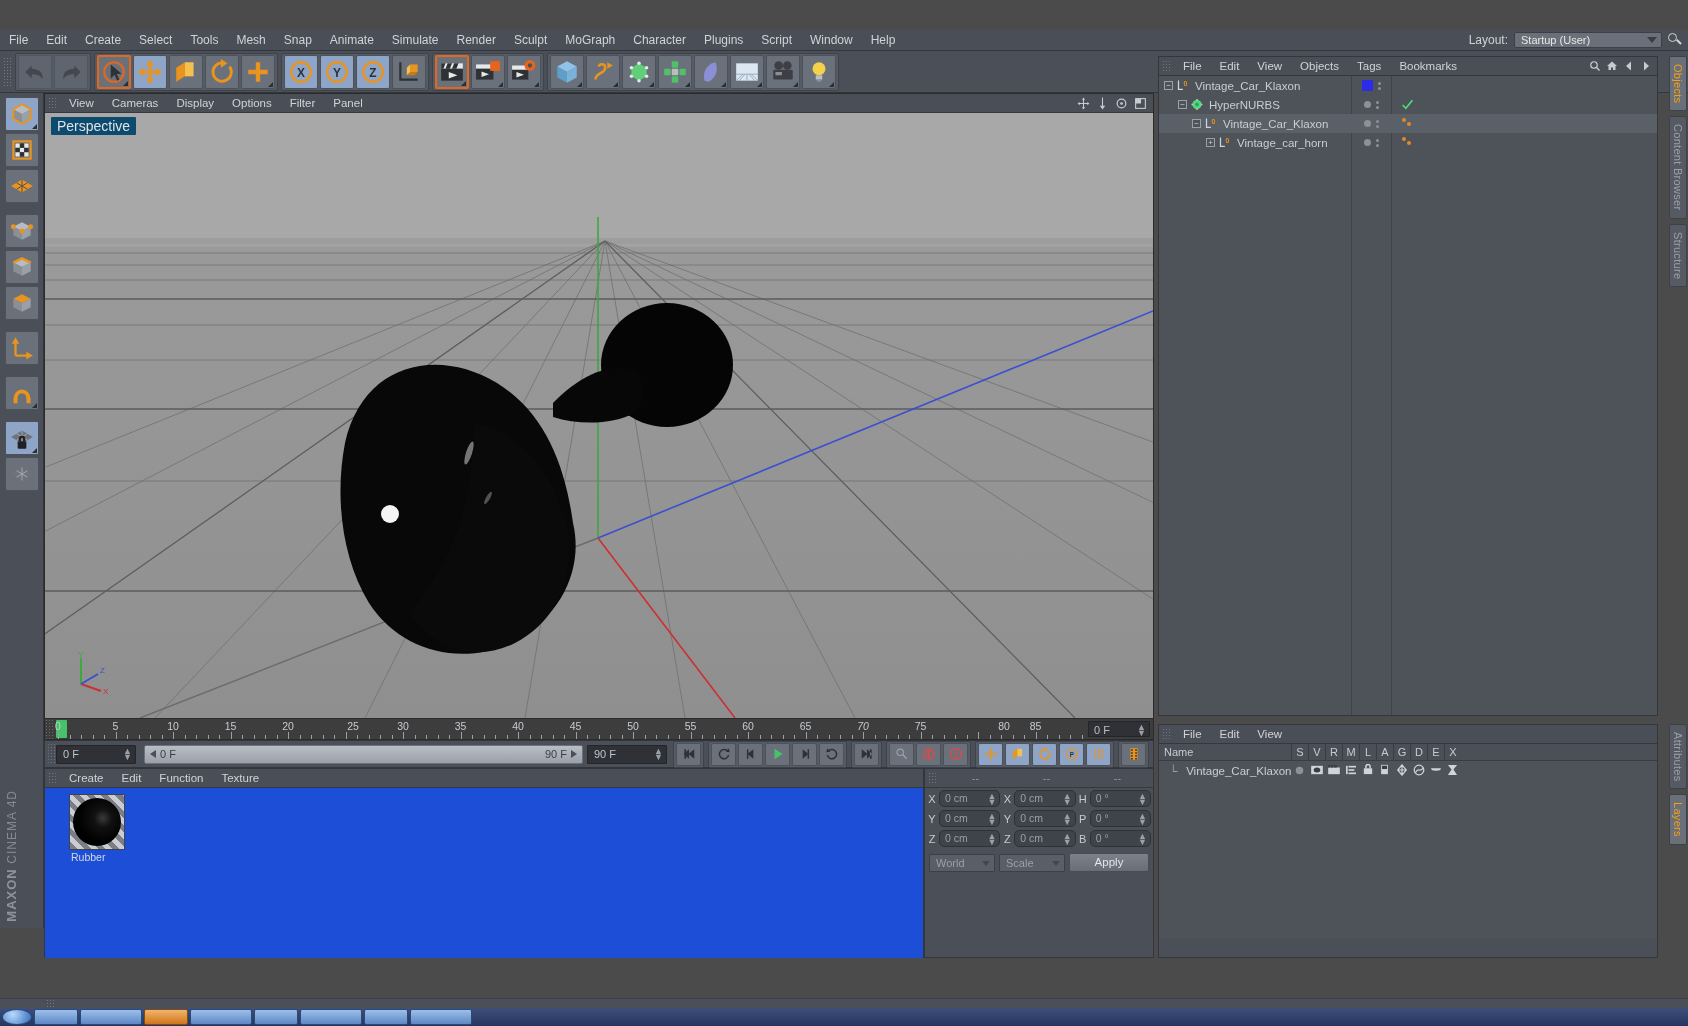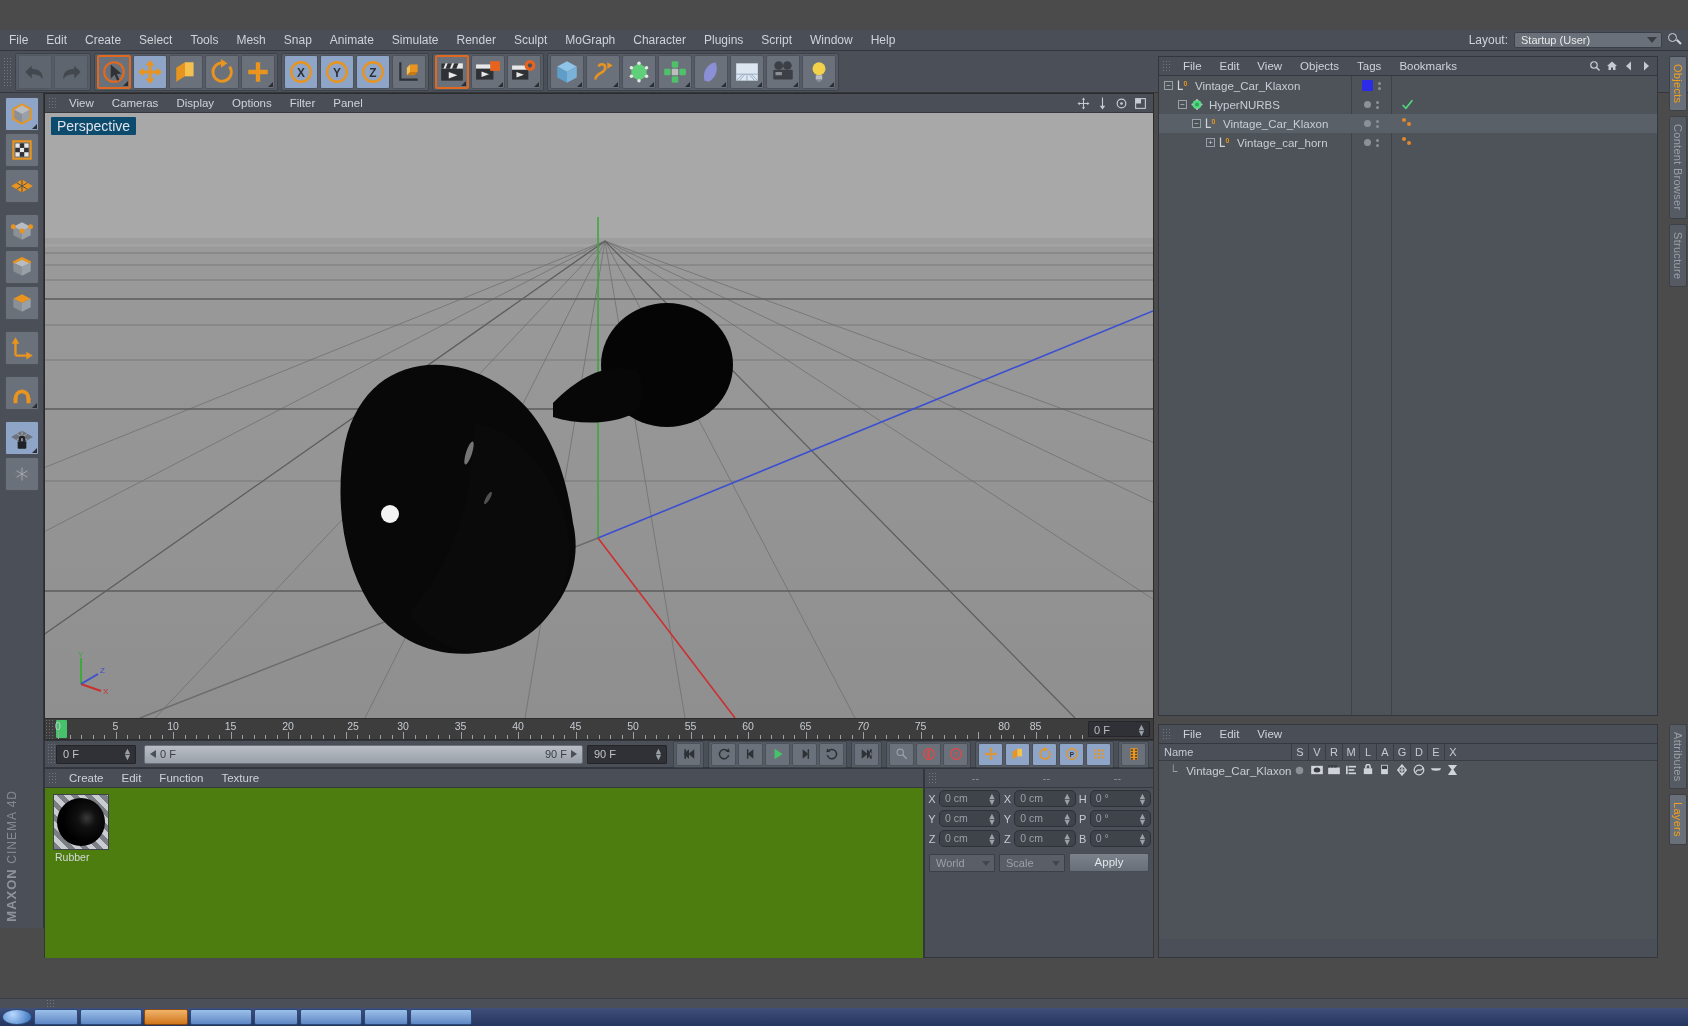--- a/index.html
+++ b/index.html
@@ -186,21 +186,21 @@
   .pgroup { display: flex; background: #565c65; border: 1px solid #3e434a; border-radius: 2px; padding: 1px; margin: 0 2px; }
 
   
   .matmgr {
     position: absolute; left: 44px; top: 768px; width: 880px; height: 190px;
     background: #4b5058; border: 1px solid #33363c;
   }
   .panelmenu { height: 19px; background: #4a4f57; display: flex; align-items: center; border-bottom: 1px solid #35383e; }
   .panelmenu .menu-item { font-size: 11.5px; height: 19px; line-height: 19px; padding: 0 9px; }
   .pm-grip { width: 9px; height: 13px; margin: 0 3px; background-image: radial-gradient(#8d9299 .8px, transparent .9px); background-size: 3px 3px; opacity:.6; }
-  .matbody { background: #4d7c0f; height: 170px; padding: 6px 0 0 8px; display: flex; gap: 0; }
+  .matbody { background: #1d4ed8; height: 170px; padding: 6px 0 0 24px; display: flex; gap: 0; }
   .matcell { width: 56px; }
   .matthumb {
     width: 56px; height: 56px; position: relative; overflow: hidden;
     background-image: repeating-linear-gradient(45deg,#7b7f85 0 5px,#c9ccd0 5px 10px);
     border: 1px solid #3f4348;
   }
   .matball { position: absolute; left: 3px; top: 3px; width: 48px; height: 48px; border-radius: 50%; }
   .matname { font-size: 10.5px; text-align: left; padding: 1px 2px; color: #d5d9de; white-space: nowrap; }
   .matname.sel { background: #f2a01a; color: #171717; }
 

